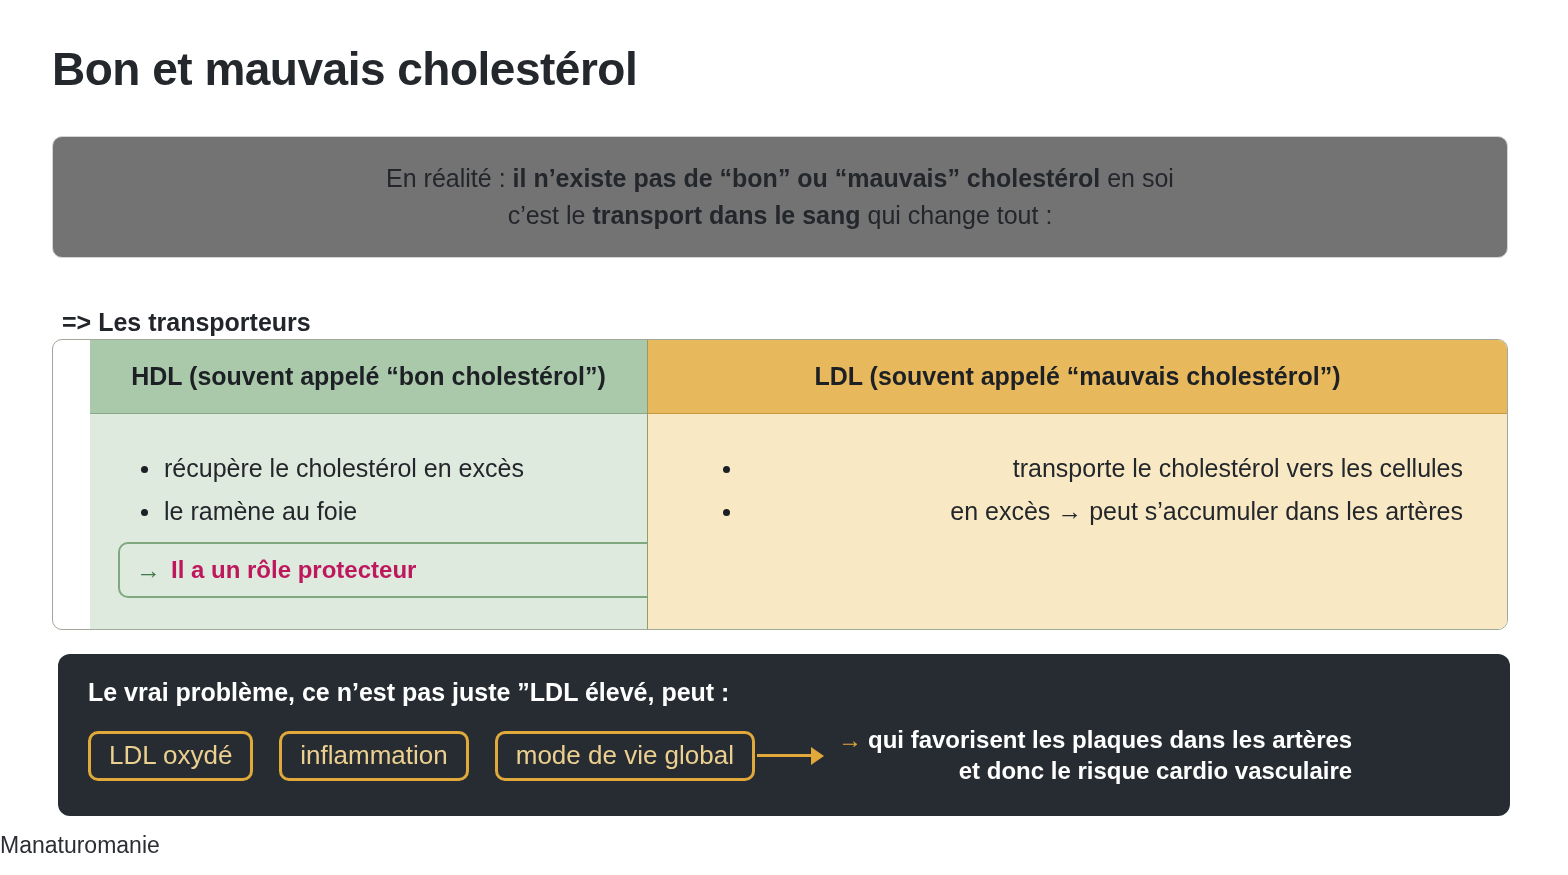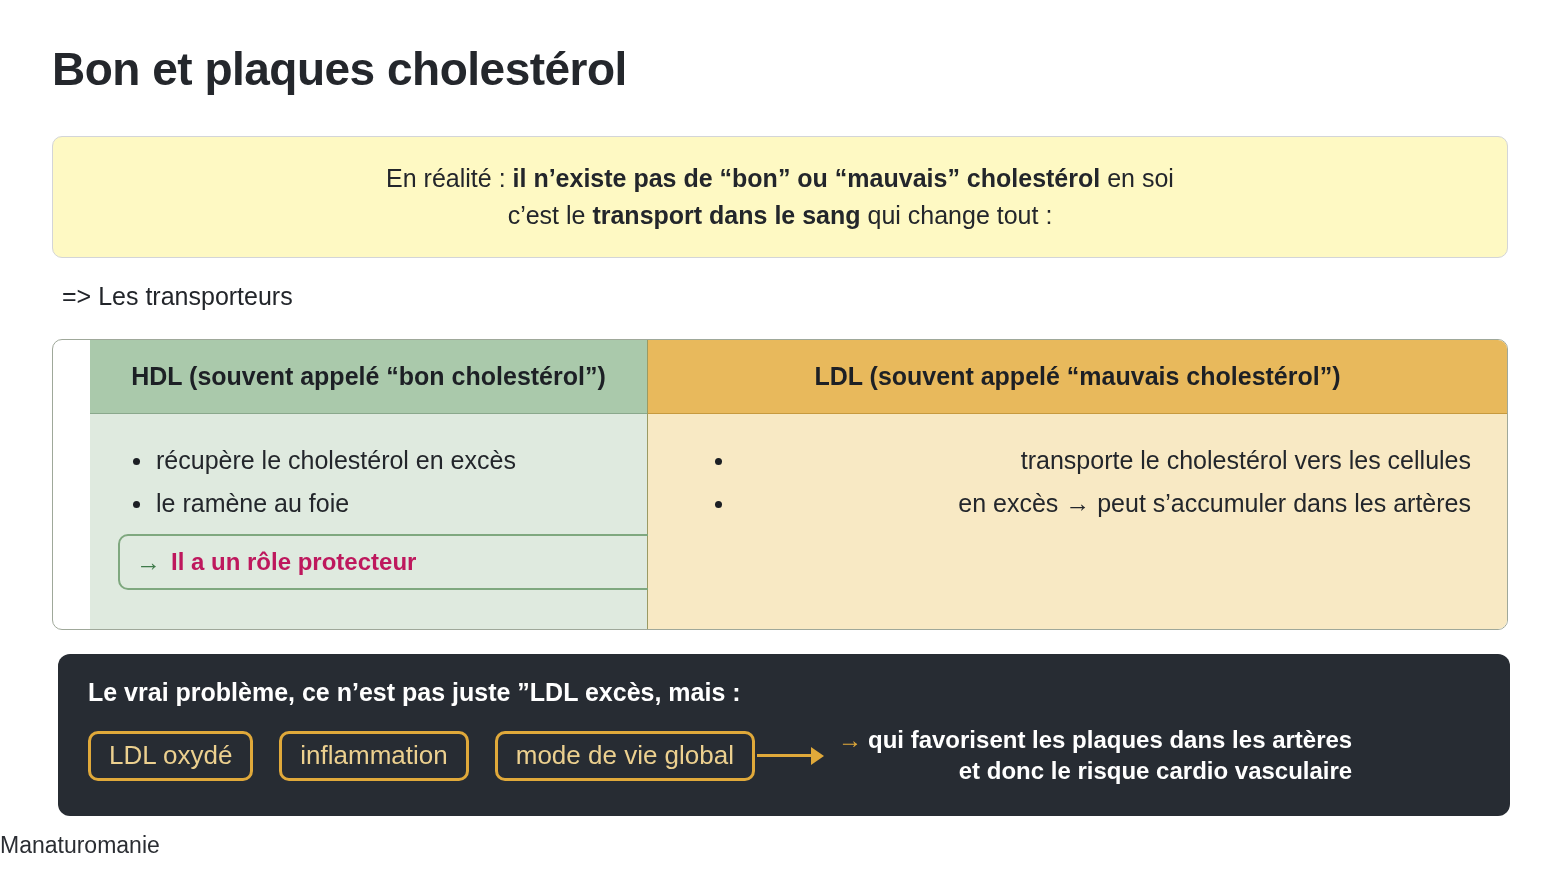--- a/index.html
+++ b/index.html
@@ -34,21 +34,21 @@
   }
 
   
   .intro-box {
     position: absolute;
     left: 52px;
     top: 136px;
     width: 1456px;
     height: 122px;
     box-sizing: border-box;
-    background: #fef9c3;
+    background: #737373;
     border: 1px solid #d3d5d8;
     border-radius: 10px;
     display: flex;
     flex-direction: column;
     align-items: center;
     justify-content: center;
     gap: 6px;
   }
   .intro-line {
     font-size: 25px;
@@ -56,23 +56,23 @@
     color: #23262b;
     text-align: center;
     white-space: nowrap;
   }
   .intro-line b { font-weight: 700; }
 
   
   .section-label {
     position: absolute;
     left: 62px;
-    top: 282px;
-    font-size: 25px;
-    font-weight: 400;
+    top: 308px;
+    font-size: 25px;
+    font-weight: 700;
     color: #22252a;
     white-space: nowrap;
     text-align: center;
   }
 
   
   .table {
     position: absolute;
     left: 52px;
     top: 339px;
@@ -119,21 +119,21 @@
   .col-body {
     flex: 1;
     box-sizing: border-box;
     padding: 26px 28px 0 28px;
   }
   .col-hdl .col-body { background: #dfeadf; }
   .col-ldl .col-body { background: #f8e9c4; padding-left: 52px; text-align: right; }
 
   .bullets {
     list-style: none;
-    margin: 8px;
+    margin: 16px;
     padding: 0;
   }
   .bullets li {
     font-size: 25px;
     line-height: 1.0;
     color: #23262b;
     padding: 0 0 0 30px;
     margin-bottom: 18px;
     position: relative;
     white-space: nowrap;
@@ -254,21 +254,21 @@
     text-align: left;
     font-size: 23px;
     color: #2b2e33;
   }
 </style>
 </head>
 <body>
 
 <div class="page">
 
-  <div class="page-title">Bon et plaques cholestérol</div>
+  <div class="page-title">Bon et mauvais cholestérol</div>
 
   <div class="intro-box">
     <div class="intro-line">
       <span>En réalité : </span><b>il n’existe pas de “bon” ou “mauvais” cholestérol</b><span> en soi</span>
     </div>
     <div class="intro-line">
       <span>c’est le </span><b>transport dans le sang</b><span> qui change tout :</span>
     </div>
   </div>
 
@@ -296,21 +296,21 @@
         <ul class="bullets">
           <li>transporte le cholestérol vers les cellules</li>
           <li>en excès → peut s’accumuler dans les artères</li>
         </ul>
       </div>
     </div>
 
   </div>
 
   <div class="dark-panel">
-    <div class="panel-headline">Le vrai problème, ce n’est pas juste ”LDL excès, mais :</div>
+    <div class="panel-headline">Le vrai problème, ce n’est pas juste ”LDL élevé, peut :</div>
     <div class="panel-row">
       <div class="chips">
         <span class="chip">LDL oxydé</span>
         <span class="chip">inflammation</span>
         <span class="chip">mode de vie global</span>
       </div>
       <div class="connector">
         <div class="connector-line"></div>
         <div class="connector-head"></div>
       </div>

